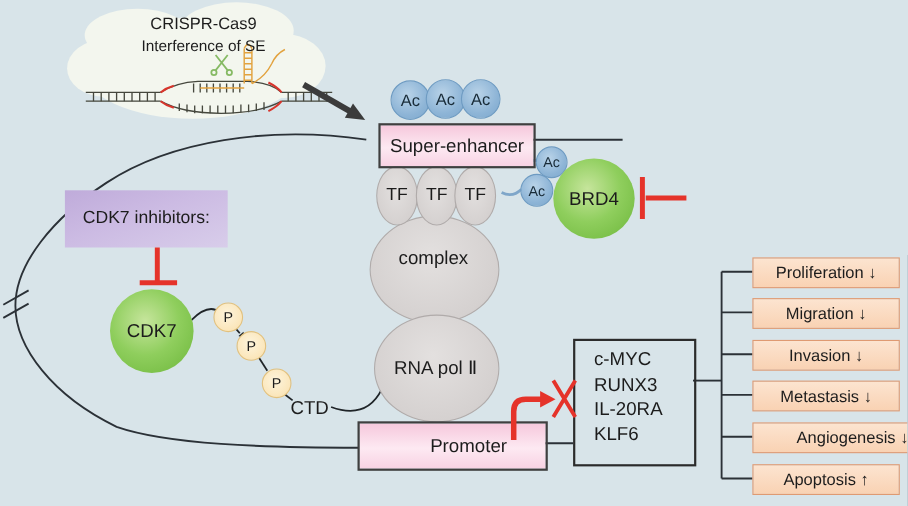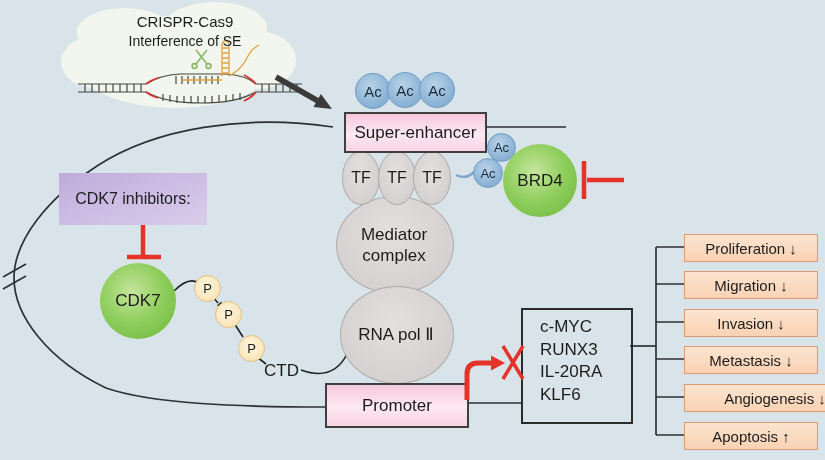--- a/index.html
+++ b/index.html
@@ -130,21 +130,20 @@
       <path d="M656,247 L656,435"></path>
       <path d="M656,247 L684,247 M656,284 L684,284 M656,322 L684,322 M656,359 L684,359 M656,397 L684,397 M656,435 L684,435"></path>
     </g>
   </svg>
 
   <div class="abs lbl" style="left:105px;top:13px;width:160px;text-align:center;font-size:15px;">CRISPR-Cas9</div>
   <div class="abs lbl" style="left:95px;top:33px;width:180px;text-align:center;font-size:14px;">Interference of SE</div>
 
   <div class="abs circ gray" style="left:336px;top:196px;width:116px;height:96px;"></div>
   <div class="abs" style="left:334px;top:224px;width:120px;text-align:center;font-size:17px;line-height:21px;">
-    <div>Mediator</div>
     <div>complex</div>
   </div>
   <div class="abs circ gray" style="left:340px;top:286px;width:112px;height:96px;"></div>
   <div class="abs lbl" style="left:336px;top:324px;width:120px;text-align:center;font-size:17px;">RNA pol Ⅱ</div>
 
   <div class="abs circ gray" style="left:342px;top:151px;width:36px;height:52px;">
       <span style="font-size:16px;">TF</span>
     </div>
   <div class="abs circ gray" style="left:378px;top:151px;width:36px;height:52px;">
       <span style="font-size:16px;">TF</span>
@@ -189,21 +188,21 @@
       <span>P</span>
     </div>
   <div class="abs circ pcirc" style="left:215px;top:301px;width:25px;height:25px;">
       <span>P</span>
     </div>
   <div class="abs circ pcirc" style="left:238px;top:335px;width:25px;height:25px;">
       <span>P</span>
     </div>
   <div class="abs lbl" style="left:264px;top:361px;font-size:17px;text-align:right;">CTD</div>
 
-  <div class="abs pinkbox" style="left:325px;top:383px;width:140px;height:41px;">
+  <div class="abs pinkbox" style="left:325px;top:383px;width:140px;height:41px;padding-left:29px;">
     <span>Promoter</span>
   </div>
 
   <div class="abs genebox" style="left:521px;top:308px;width:112px;height:116px;">
     <div>c-MYC</div>
     <div>RUNX3</div>
     <div>IL-20RA</div>
     <div>KLF6</div>
   </div>
 

